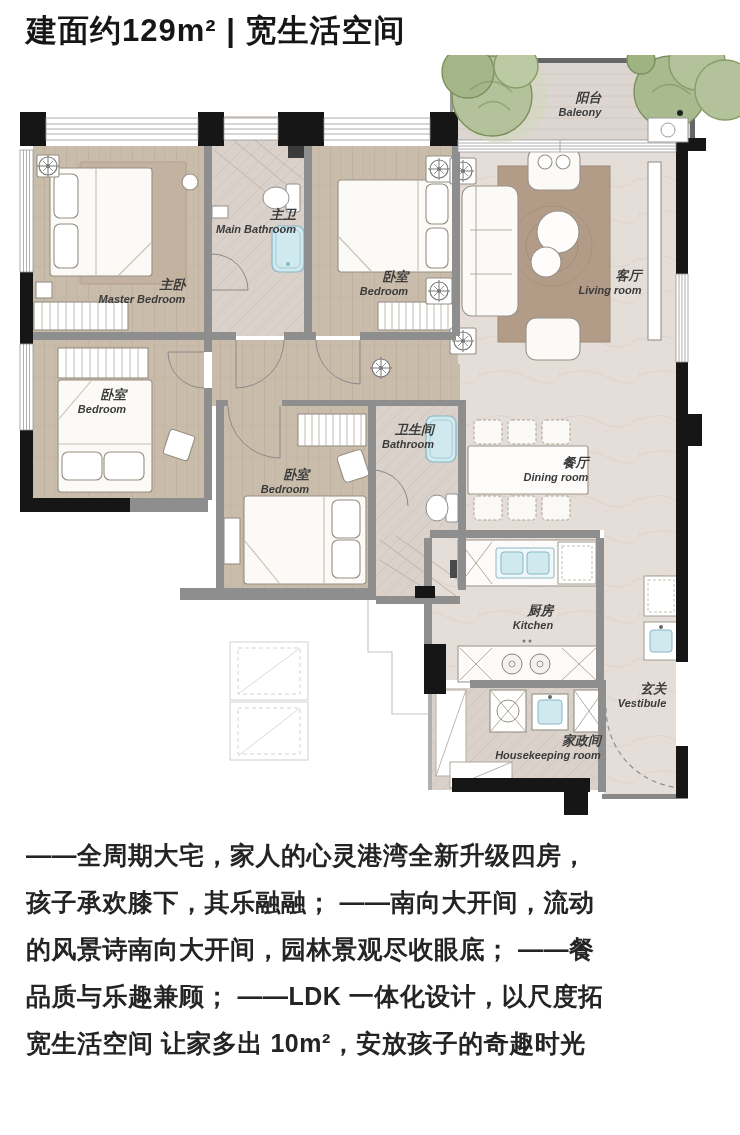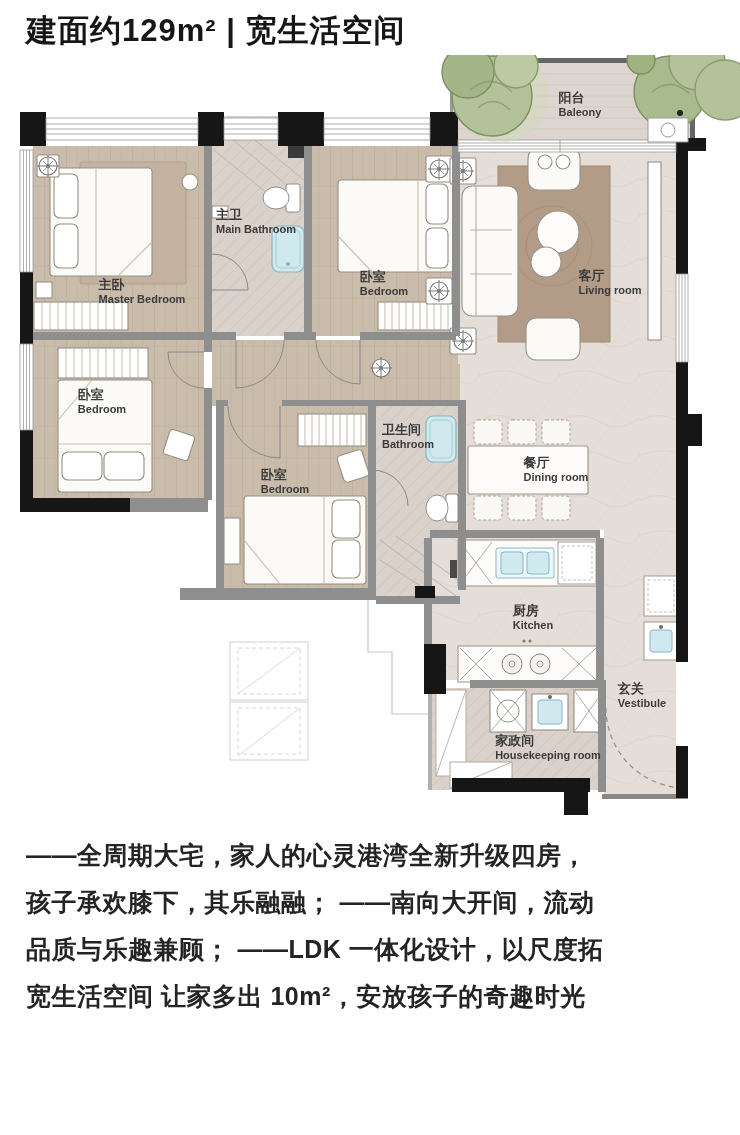--- a/index.html
+++ b/index.html
@@ -6,22 +6,22 @@
   .stage{
     position:relative;width:740px;height:1135px;background:#ffffff;overflow:hidden;
     font-family:"Liberation Sans",sans-serif;
   }
   .title{
     position:absolute;left:26px;top:10px;font-size:31px;font-weight:700;color:#161616;
     letter-spacing:1px;white-space:nowrap;
   }
   .plan-svg{position:absolute;left:0;top:55px;width:740px;height:760px;}
   .room-label{
-    position:absolute;transform:translate(-50%,-50%);text-align:left;color:#3b3b3b;
-    line-height:1.15;white-space:nowrap;z-index:5;
+    position:absolute;transform:translate(-50%,-50%);text-align:right;color:#3b3b3b;
+    line-height:1.15;white-space:nowrap;z-index:5;font-style:italic;
   }
   .room-label .zh{display:block;font-size:13px;font-weight:700;}
   .room-label .en{display:block;font-size:11px;font-weight:700;}
   .desc{position:absolute;left:26px;top:832px;width:700px;color:#242424;}
   .desc-line{font-size:25px;font-weight:700;line-height:47px;letter-spacing:0.5px;white-space:nowrap;}
   .watermark{
     position:absolute;right:2px;top:1156px;font-size:13px;font-weight:700;color:#8f8f8f;
     opacity:0.9;text-shadow:0 1px 0 rgba(255,255,255,0.6);z-index:9;
   }
 </style>
@@ -387,19 +387,20 @@
     <span class="en">Vestibule</span>
   </div>
   <div class="room-label" style="left:548px;top:748px">
     <span class="zh">家政间</span>
     <span class="en">Housekeeping room</span>
   </div>
 
   <div class="desc">
     <div class="desc-line">——全周期大宅，家人的心灵港湾全新升级四房，</div>
     <div class="desc-line">孩子承欢膝下，其乐融融； ——南向大开间，流动</div>
+    <div class="desc-line">的风景诗南向大开间，园林景观尽收眼底； ——餐</div>
     <div class="desc-line">品质与乐趣兼顾； ——LDK 一体化设计，以尺度拓</div>
     <div class="desc-line">宽生活空间 让家多出 10m²，安放孩子的奇趣时光</div>
   </div>
 
   <div class="watermark">搜狐号@搜狐焦点来宾站</div>
 
 </div>
 
 </body></html>

